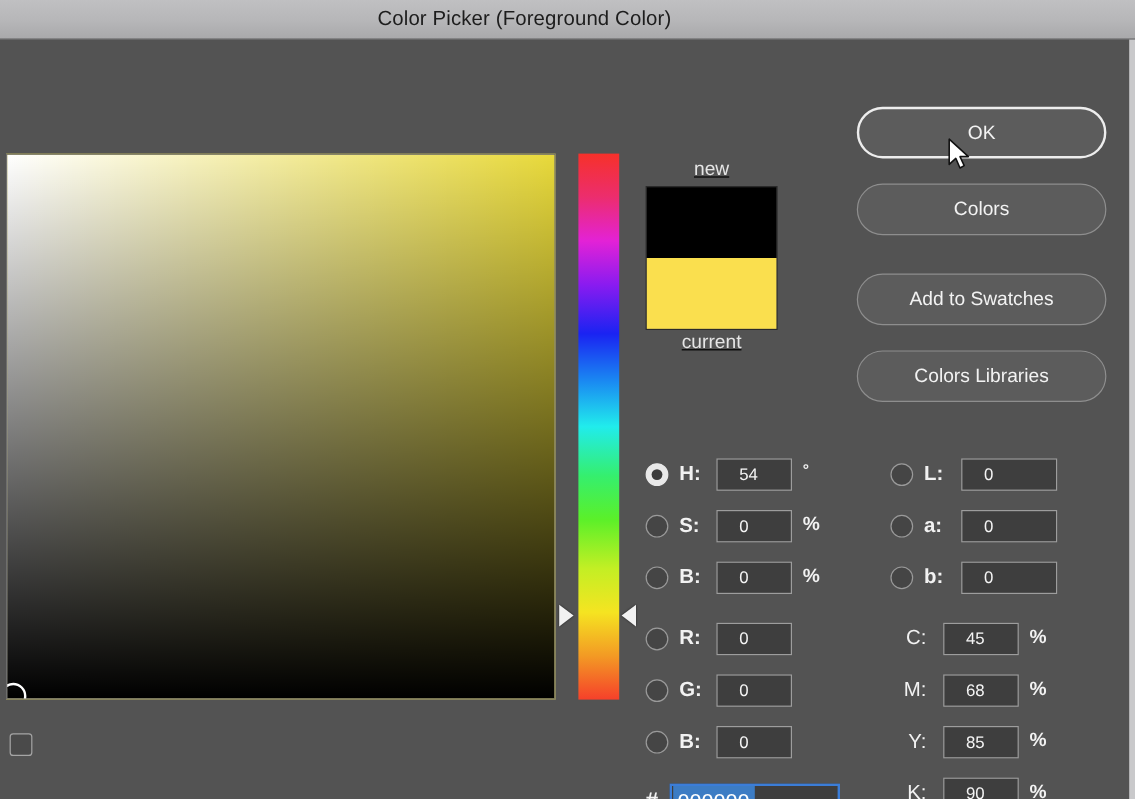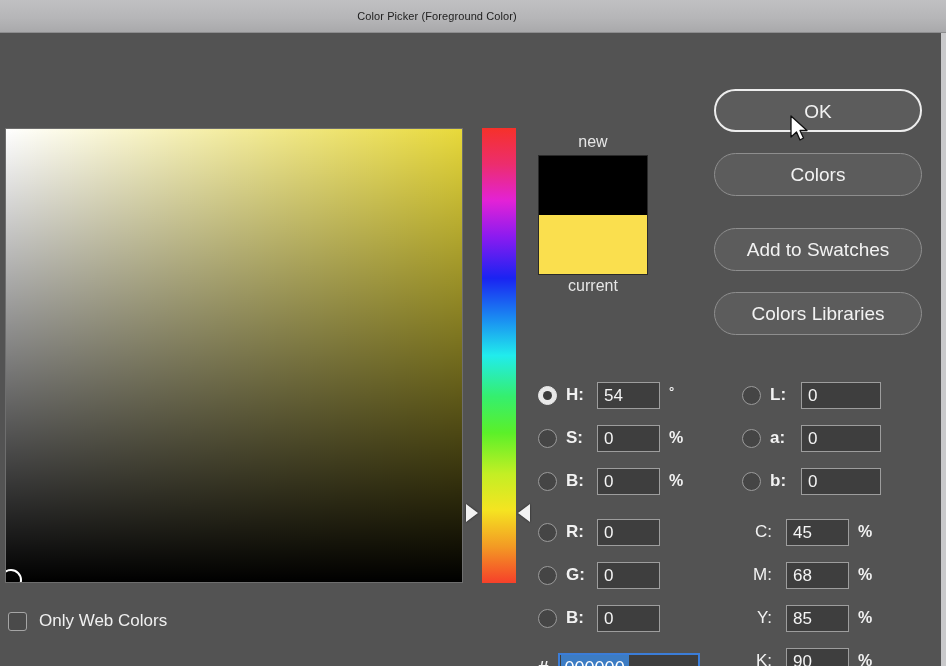--- a/index.html
+++ b/index.html
@@ -30,21 +30,21 @@
     background: linear-gradient(to bottom, #c0c0c2 0%, #b6b6b8 55%, #a9a9ab 100%);
     border-bottom: 1px solid #8d8d8f;
     box-sizing: border-box;
   }
   .titlebar-text {
     position: absolute;
     left: 0; top: 0;
     width: 874px;
     line-height: 32px;
     text-align: center;
-    font-size: 11px;
+    font-size: 17px;
     color: #1d1d1d;
     letter-spacing: 0.1px;
   }
 
   
   .body {
     position: absolute;
     left: 0; top: 33px;
     width: 946px;
     height: 633px;
@@ -142,20 +142,21 @@
   .webcolors-label {
     font-size: 17px;
     color: #f0f0f0;
   }
 
   
   .preview-wrap {
     position: absolute;
     left: 538px; top: 98px;
     width: 110px;
+    text-decoration: underline;
   }
   .preview-caption {
     text-align: center;
     font-size: 16px;
     color: #e6e6e6;
     line-height: 22px;
   }
   .preview-swatches {
     width: 110px;
     height: 120px;
@@ -181,21 +182,21 @@
     width: 208px;
   }
   .btn {
     width: 208px;
     height: 43px;
     border-radius: 22px;
     background: #5c5c5c;
     border: 1px solid #8e8e8e;
     box-sizing: border-box;
     color: #f2f2f2;
-    font-size: 19px;
+    font-size: 16px;
     line-height: 41px;
     text-align: center;
     margin-bottom: 21px;
     cursor: default;
   }
   .btn.primary {
     border: 2px solid #ededed;
   }
   .btn.gap-top {
     margin-top: 32px;
@@ -249,23 +250,23 @@
     margin-right: 9px;
     font-weight: normal;
   }
   .input {
     width: 63px;
     height: 27px;
     background: #3e3e3e;
     border: 1px solid #9d9d9d;
     box-sizing: border-box;
     color: #f4f4f4;
-    font-size: 17px;
+    font-size: 14px;
     line-height: 25px;
-    padding-left: 6px;
+    padding-left: 18px;
     margin-left: 5px;
   }
   .unit {
     font-size: 16px;
     color: #f2f2f2;
     margin-left: 9px;
     font-weight: bold;
   }
   .unit.deg {
     font-size: 13px;
@@ -327,21 +328,20 @@
     <div class="sv-field">
       <div class="sv-cursor"></div>
     </div>
 
     <div class="hue-strip"></div>
     <div class="hue-marker left"></div>
     <div class="hue-marker right"></div>
 
     <div class="webcolors-row">
       <div class="checkbox"></div>
-      <div class="webcolors-label">Only Web Colors</div>
     </div>
 
     <div class="preview-wrap">
       <div class="preview-caption">new</div>
       <div class="preview-swatches">
         <div class="swatch-new"></div>
         <div class="swatch-current"></div>
       </div>
       <div class="preview-caption">current</div>
     </div>

